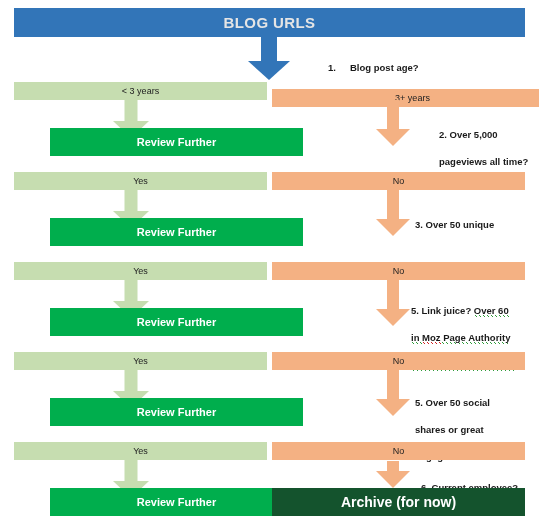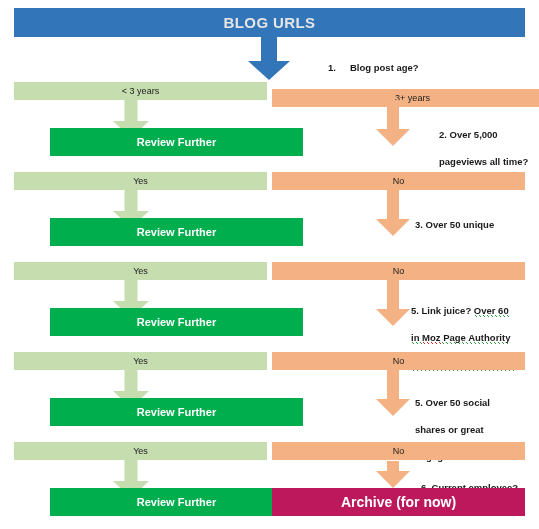--- a/index.html
+++ b/index.html
@@ -74,21 +74,21 @@
   }
   .outcome-left {
     left: 14px;
     width: 253px;
     background: #00ae4d;
     margin-left: 36px;
   }
   .outcome-archive {
     left: 272px;
     width: 253px;
-    background: #be185d;
+    background: #14532d;
     font-size: 14px;
   }
 
   
   .arrow {
     position: absolute;
     display: block;
   }
   .arrow .shaft {
     position: absolute;

